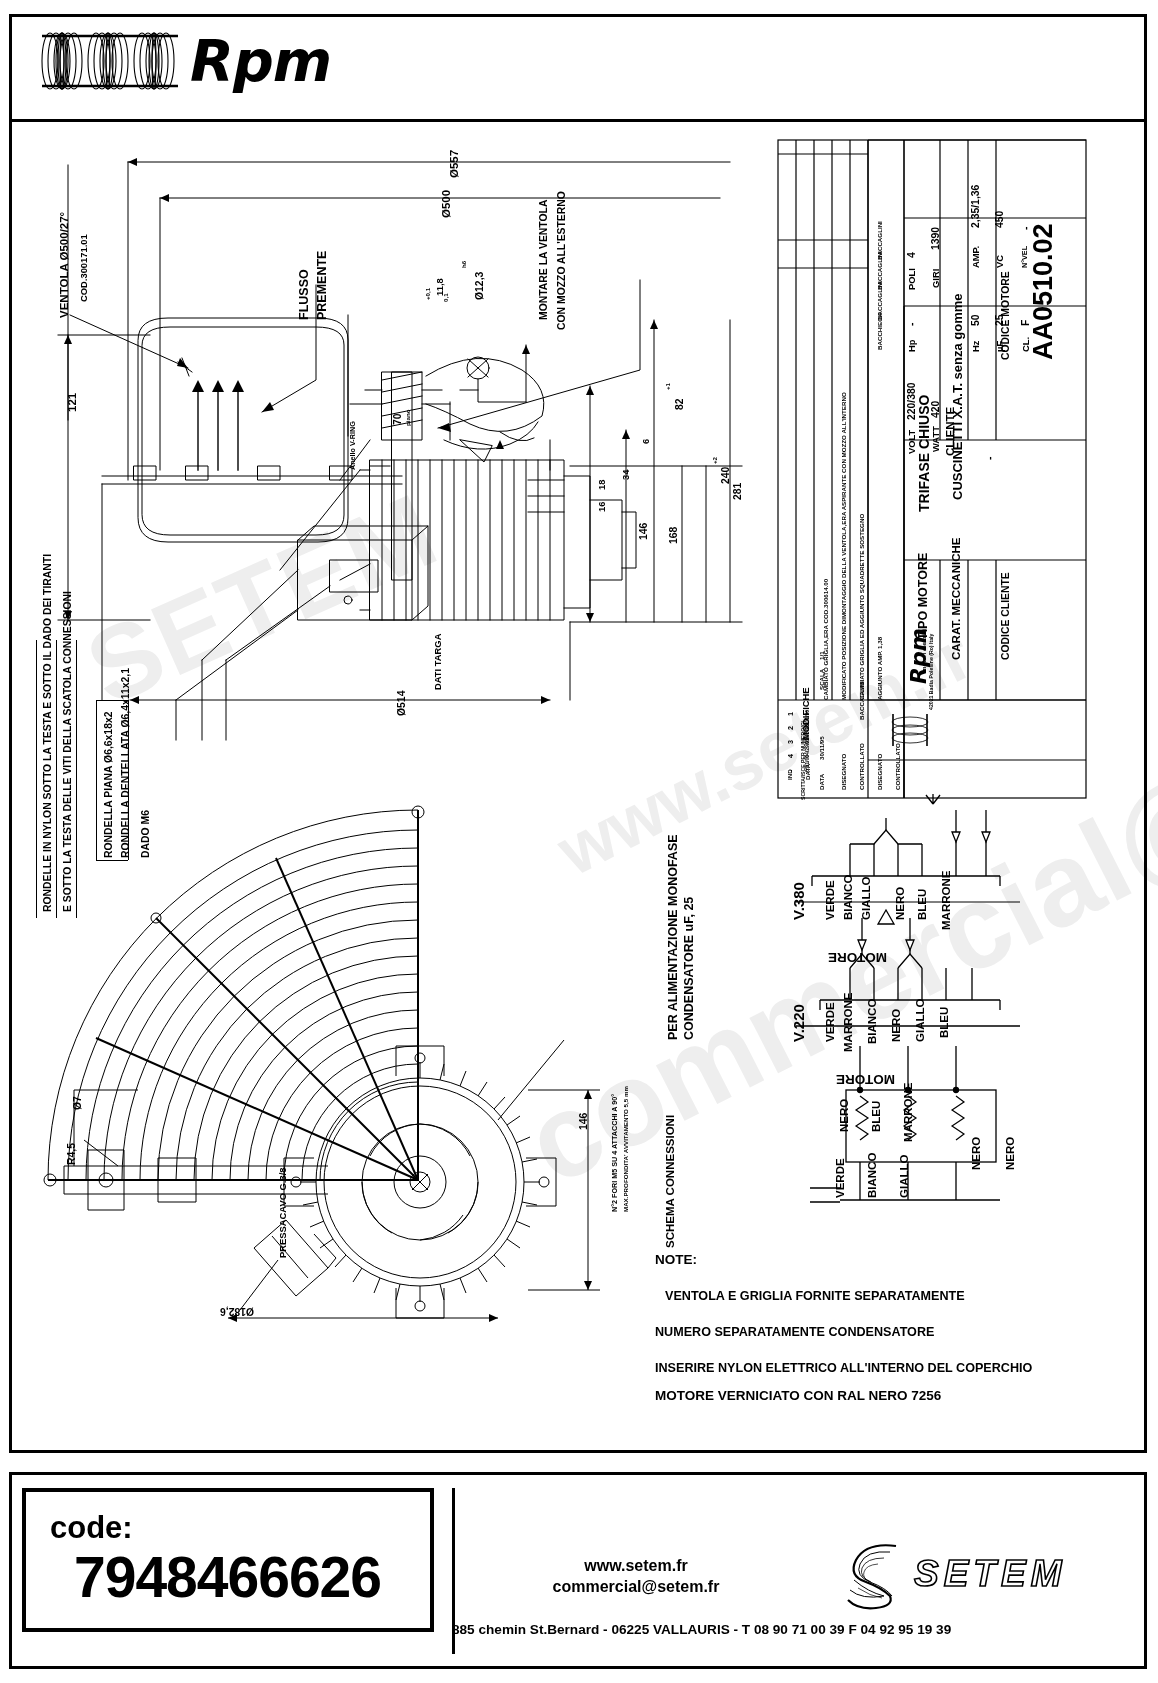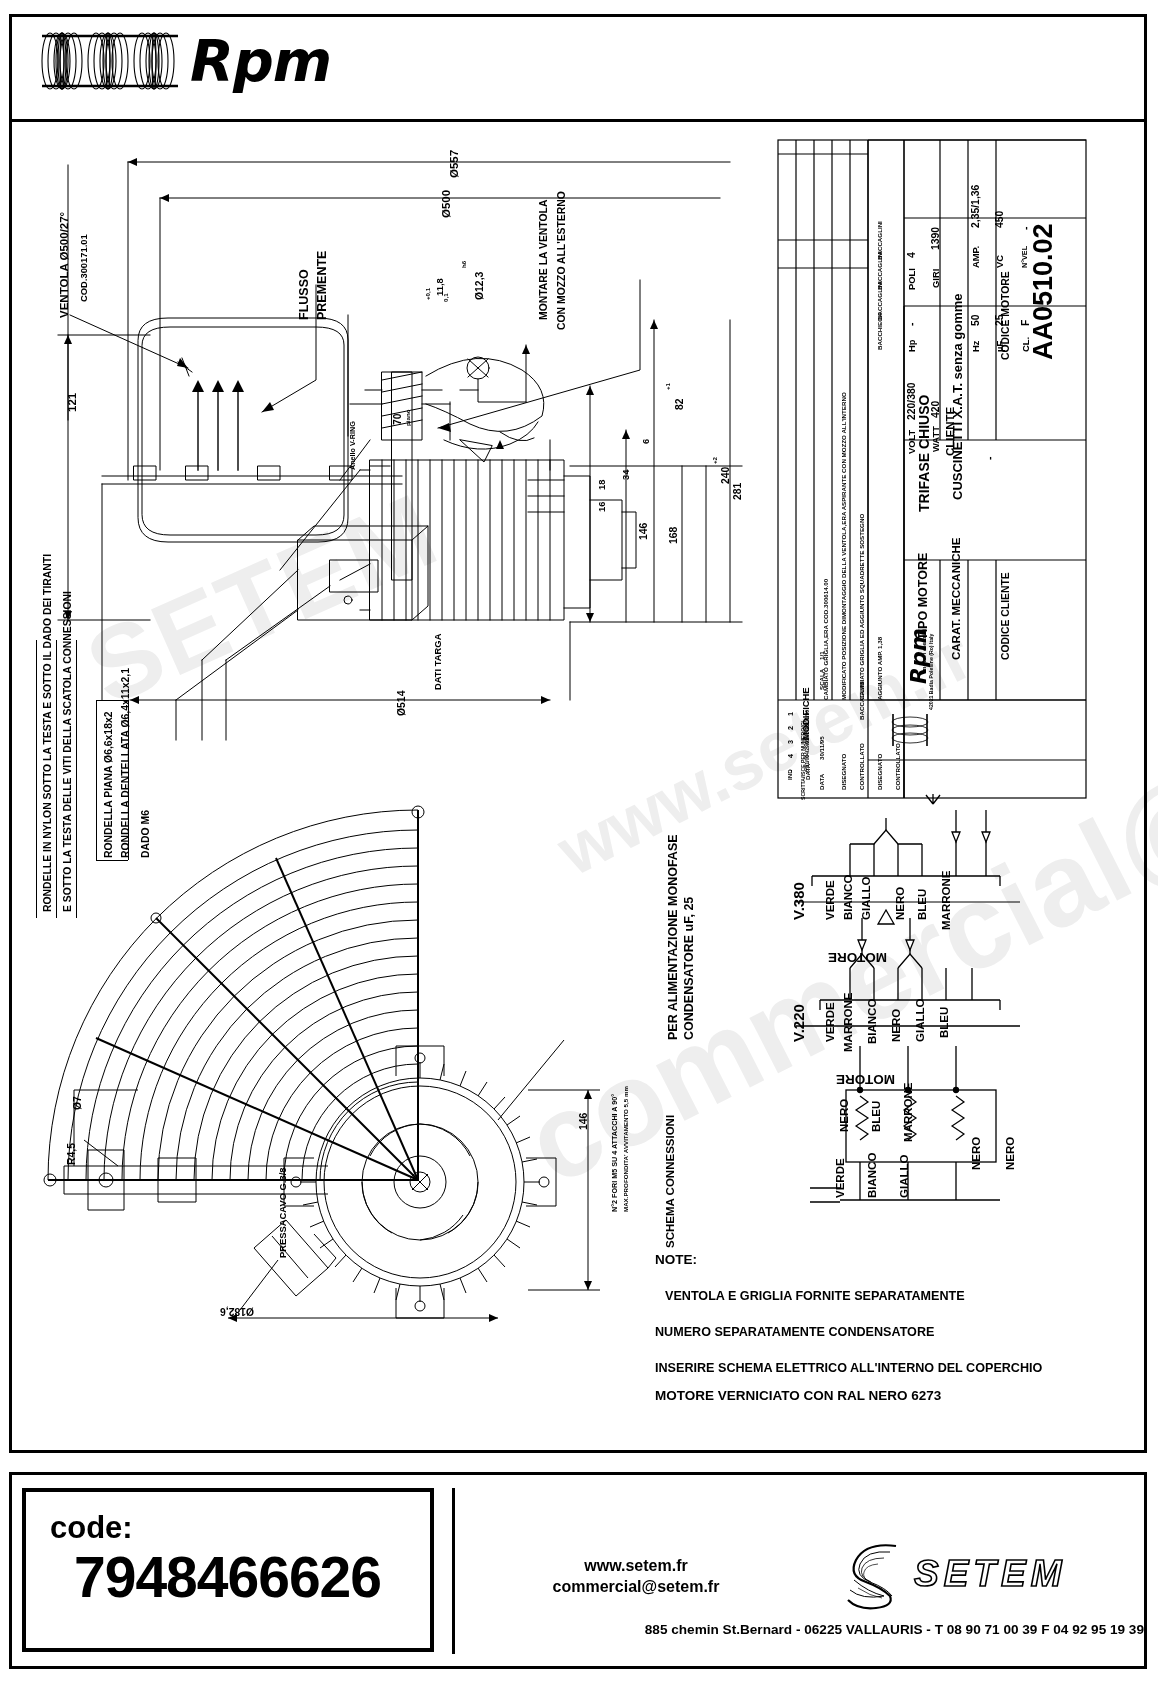--- a/index.html
+++ b/index.html
@@ -41,26 +41,26 @@
   .f13{font-size:13.5px;}
   .b{font-weight:700;}
 
   
   .notes{position:absolute;left:655px;top:1252px;width:430px;}
   .notes .nt-title{font-size:13.5px;font-weight:700;margin-bottom:13px;}
   .notes .nt{font-size:12.6px;font-weight:700;margin-bottom:14px;padding-left:10px;margin-top:22px;}
   .ral{position:absolute;left:655px;top:1388px;font-size:13.5px;font-weight:700;}
 
   
-  .code-box{position:absolute;left:22px;top:1488px;width:412px;height:164px;border:4px solid #000;box-sizing:border-box;}
+  .code-box{position:absolute;left:22px;top:1488px;width:412px;height:144px;border:4px solid #000;box-sizing:border-box;}
   .code-lbl{position:absolute;left:24px;top:18px;font-size:31px;font-weight:700;}
   .code-num{position:absolute;left:48px;top:52px;font-size:57px;font-weight:700;letter-spacing:-1px;}
   .foot-sep{position:absolute;left:452px;top:1488px;width:3px;height:166px;background:#000;}
   .foot-web{position:absolute;left:476px;top:1555px;width:320px;text-align:center;font-size:16px;font-weight:700;line-height:21px;}
-  .foot-addr{position:absolute;left:452px;top:1622px;width:692px;text-align:right;font-size:13.6px;font-weight:700;}
+  .foot-addr{position:absolute;left:452px;top:1622px;width:692px;text-align:left;font-size:13.6px;font-weight:700;}
   .setem-logo{position:absolute;left:838px;top:1540px;width:300px;height:62px;}
 
   
   .wm{position:absolute;color:#eeeeee;font-weight:700;font-family:"Liberation Sans",sans-serif;pointer-events:none;white-space:nowrap;}
   .wm1{left:70px;top:620px;font-size:104px;transform:rotate(-24deg);transform-origin:0 0;letter-spacing:2px;}
   .wm2{left:505px;top:1090px;font-size:118px;transform:rotate(-27deg);transform-origin:0 0;}
   .wm3{left:545px;top:820px;font-size:70px;transform:rotate(-27deg);transform-origin:0 0;}
 
   svg{overflow:visible;}
 </style>
@@ -590,23 +590,23 @@
   <div class="vt b f11" style="left:838px;top:1132px;">NERO</div>
   <div class="vt b f11" style="left:870px;top:1132px;">BLEU</div>
   <div class="vt b f11" style="left:902px;top:1142px;">MARRONE</div>
   <div class="vt b f11" style="left:970px;top:1170px;">NERO</div>
   <div class="vt b f11" style="left:1004px;top:1170px;">NERO</div>
 
   <div class="notes">
     <div class="nt-title">NOTE:</div>
     <div class="nt">VENTOLA E GRIGLIA FORNITE SEPARATAMENTE</div>
     <div class="nt" style="margin-left:-10px;">NUMERO SEPARATAMENTE CONDENSATORE</div>
-    <div class="nt" style="margin-left:-10px;">INSERIRE SCHEMA ELETTRICO ALL'INTERNO DEL COPERCHIO</div>
+    <div class="nt" style="margin-left:-10px;">INSERIRE NYLON ELETTRICO ALL'INTERNO DEL COPERCHIO</div>
   </div>
-  <div class="ral">MOTORE VERNICIATO CON RAL NERO 6273</div>
+  <div class="ral">MOTORE VERNICIATO CON RAL NERO 7256</div>
 
   <div class="code-box">
     <div class="code-lbl">code:</div>
     <div class="code-num">7948466626</div>
   </div>
   <div class="foot-sep"></div>
   <div class="foot-web">
     <div>www.setem.fr</div>
     <div>commercial@setem.fr</div>
   </div>

